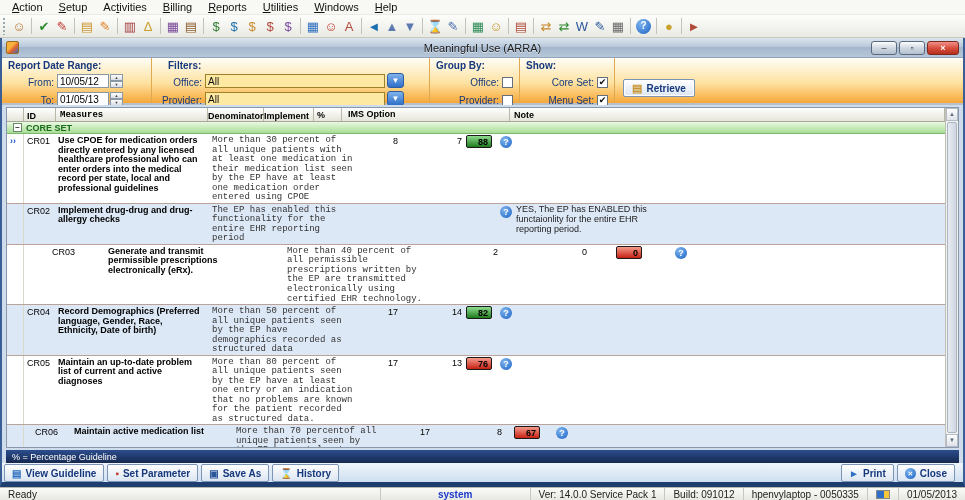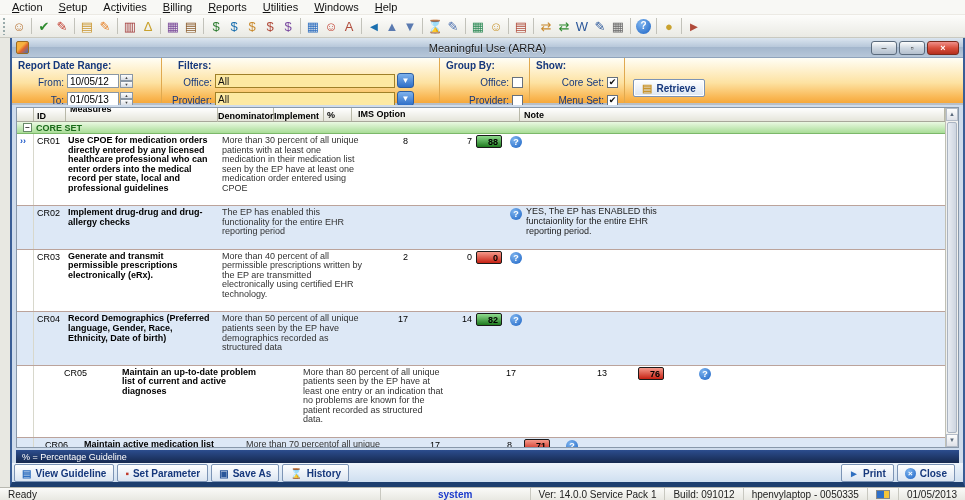--- a/index.html
+++ b/index.html
@@ -11,21 +11,21 @@
   .menu-item u { text-decoration:underline; }
 
   
   .toolbar { height:23px; background:linear-gradient(#fdfdfb,#eaeae4); border-bottom:1px solid #c9c9c0; display:flex; align-items:center; padding-left:2px; }
   .tgrip { width:5px; height:18px; margin-right:3px; background-image:radial-gradient(circle,#9aa 1px,transparent 1.2px); background-size:4px 4px; }
   .tico { width:18px; height:18px; display:inline-flex; align-items:center; justify-content:center; font-size:13px; line-height:1; border-radius:2px; cursor:default; }
   .tsep { width:1px; height:16px; background:#c2c2ba; margin:0 3px; }
   .tico.qhelp { font-size:10px; font-weight:bold; color:#fff; background:radial-gradient(circle at 35% 30%,#7db4ef,#1c63c4); border-radius:50%; width:15px; height:15px; margin:0 2px;}
 
   
-  .child { height:449px; border-left:2px solid #3a5e96; border-right:2px solid #3a5e96; border-bottom:5px solid #1d3e6e; background:#4d7c0f; display:flex; flex-direction:column;margin-left:10px; }
+  .child { height:449px; border-left:2px solid #3a5e96; border-right:2px solid #3a5e96; border-bottom:5px solid #1d3e6e; background:#4d7c0f; display:flex; flex-direction:column; }
   .titlebar { height:20px; background:linear-gradient(#dbe5ef,#b9c9db 45%,#a4b7cd 50%,#b7c7d9); border-bottom:1px solid #8fa3bb; display:flex; align-items:center; position:relative; }
   .win-icon { width:13px; height:13px; margin-left:4px; border-radius:2px; background:linear-gradient(135deg,#f7b13e 40%,#e2622d 60%,#3a6fc0); border:1px solid #9a6a20; }
   .title-text { position:absolute; left:0; right:0; text-align:center; font-size:11px; color:#1a1a1a; text-shadow:0 1px 0 rgba(255,255,255,.6); }
   .winbtns { margin-left:auto; display:flex; gap:2px; margin-right:4px; z-index:2;}
   .wbtn { width:26px; height:14px; border:1px solid #5a6a7c; border-radius:3px; background:linear-gradient(#fdfdfd,#cfd8e2 50%,#b4c0ce); font-size:9px; line-height:12px; text-align:center; color:#333; }
   .wbtn.close { width:32px; background:linear-gradient(#f0908a,#d94f3d 50%,#b52f1e); color:#fff; font-weight:bold; border-color:#7c2a1c; }
 
   
   .filterbar { height:47px; background:linear-gradient(#fffef6,#fde2a2 55%,#f9b753 88%,#f5a83c); border-bottom:2px solid #b7bfc9; display:flex; font-size:10px; color:#16387c; }
   .fsec { padding:2px 6px 0 6px; border-right:1px solid #e0a94f; }
@@ -51,21 +51,21 @@
   .hrow { display:flex; height:14px; background:linear-gradient(#ffffff,#e5e5da); border-bottom:1px solid #a8a89a; font-weight:bold; color:#000; }
   .hrow .c { border-right:1px solid #b8b8a8; display:flex; align-items:center; padding:0 3px; }
   .grouprow { display:flex; align-items:center; height:12px; background:linear-gradient(#eaf9e2,#a9dd97); border-bottom:1px solid #7cb86a; color:#1a6b1a; font-weight:bold; }
   .expander { width:9px; height:9px; border:1px solid #6a8a6a; background:#fff; font-size:8px; line-height:7px; text-align:center; color:#333; margin:0 4px 0 6px; }
   .trow { display:flex; border-bottom:1px solid #bba39b; background:#fff; }
   .trow.alt { background:#dde8f6; }
   .c { flex-shrink:0; }
   .c.mk { width:17px; color:#1a56c8; font-weight:bold; font-size:9px; padding:2px 0 0 3px; border-right:1px solid #d8d8cc; }
   .c.id { width:32px; padding:2px 2px 0 3px; }
   .c.obj { width:152px; padding:2px 4px 0 2px; font-weight:bold; line-height:1.06; }
-  .c.meas { width:152px; padding:2px 6px 12px 4px; color:#333; line-height:1.06; }
+  .c.meas { width:152px; padding:2px 6px 0 4px; color:#333; line-height:1.06;font-family:Liberation Mono, monospace; }
   .c.den { width:56px; text-align:right; padding:2px 18px 0 0; }
   .c.num { width:50px; text-align:right; padding:2px 4px 0 0; }
   .c.pct { width:28px; padding-top:1px; }
   .c.ims { width:168px; padding:1px 0 0 6px; display:flex; align-items:flex-start; overflow:visible; }
   .c.note { flex:1; }
   .pct-badge { display:inline-block; width:26px; height:13px; border-radius:2px; text-align:right; padding:1px 3px 0 0; font-weight:bold; color:#000; }
   .pct-badge.badge-green { background:linear-gradient(#8fdc8f,#1e7a1e); border:1px solid #1a1a1a; }
   .pct-badge.badge-red { background:linear-gradient(#f5998a,#c62113); border:1px solid #1a1a1a; }
   .qicon { width:12px; height:12px; min-width:12px; border-radius:50%; background:radial-gradient(circle at 35% 30%,#7db4ef,#1c63c4); color:#fff; font-size:9px; font-weight:bold; display:inline-flex; align-items:center; justify-content:center; margin-top:1px;}
   .ims-text { margin-left:4px; width:220px; line-height:1.1; color:#222; }
@@ -275,21 +275,21 @@
           <div class="c den"></div>
           <div class="c num"></div>
           <div class="c pct"><span class="pct-badge"></span></div>
           <div class="c ims">
               <span class="qicon">?</span>
               <span class="ims-text">YES, The EP has ENABLED this functaionlity for the entire EHR reporting period.</span>
             </div>
           <div class="c note"></div>
         </div>
 
-        <div class="trow" style="min-height:43px;">
+        <div class="trow" style="min-height:43px;gap:25px;">
           <div class="c mk"></div>
           <div class="c id">CR03</div>
           <div class="c obj">Generate and transmit permissible prescriptions electronically (eRx).</div>
           <div class="c meas">More than 40 percent of all permissible prescriptions written by the EP are transmitted electronically using certified EHR technology.</div>
           <div class="c den">2</div>
           <div class="c num">0</div>
           <div class="c pct"><span class="pct-badge badge-red">0</span></div>
           <div class="c ims">
               <span class="qicon">?</span>
               <span class="ims-text"></span>
@@ -305,21 +305,21 @@
           <div class="c den">17</div>
           <div class="c num">14</div>
           <div class="c pct"><span class="pct-badge badge-green">82</span></div>
           <div class="c ims">
               <span class="qicon">?</span>
               <span class="ims-text"></span>
             </div>
           <div class="c note"></div>
         </div>
 
-        <div class="trow" style="min-height:42px;gap:27px;">
+        <div class="trow" style="min-height:42px;">
           <div class="c mk"></div>
           <div class="c id">CR05</div>
           <div class="c obj">Maintain an up-to-date problem list of current and active diagnoses</div>
           <div class="c meas">More than 80 percent of all unique patients seen by the EP have at least one entry or an indication that no problems are known for the patient recorded as structured data.</div>
           <div class="c den">17</div>
           <div class="c num">13</div>
           <div class="c pct"><span class="pct-badge badge-red">76</span></div>
           <div class="c ims">
               <span class="qicon">?</span>
               <span class="ims-text"></span>
@@ -327,21 +327,21 @@
           <div class="c note"></div>
         </div>
 
         <div class="trow alt" style="min-height:52px;gap:8px;">
           <div class="c mk"></div>
           <div class="c id">CR06</div>
           <div class="c obj">Maintain active medication list</div>
           <div class="c meas">More than 70 percentof all unique patients seen by the EP have at least one entry (or an indication that the patient is not currently prescribed any medication) recorded as structured data</div>
           <div class="c den">17</div>
           <div class="c num">8</div>
-          <div class="c pct"><span class="pct-badge badge-red">71</span></div>
+          <div class="c pct"><span class="pct-badge badge-red">67</span></div>
           <div class="c ims">
               <span class="qicon">?</span>
               <span class="ims-text"></span>
             </div>
           <div class="c note"></div>
         </div>
 
         <div class="trow" style="min-height:51px;">
           <div class="c mk"></div>
           <div class="c id">CR07</div>

